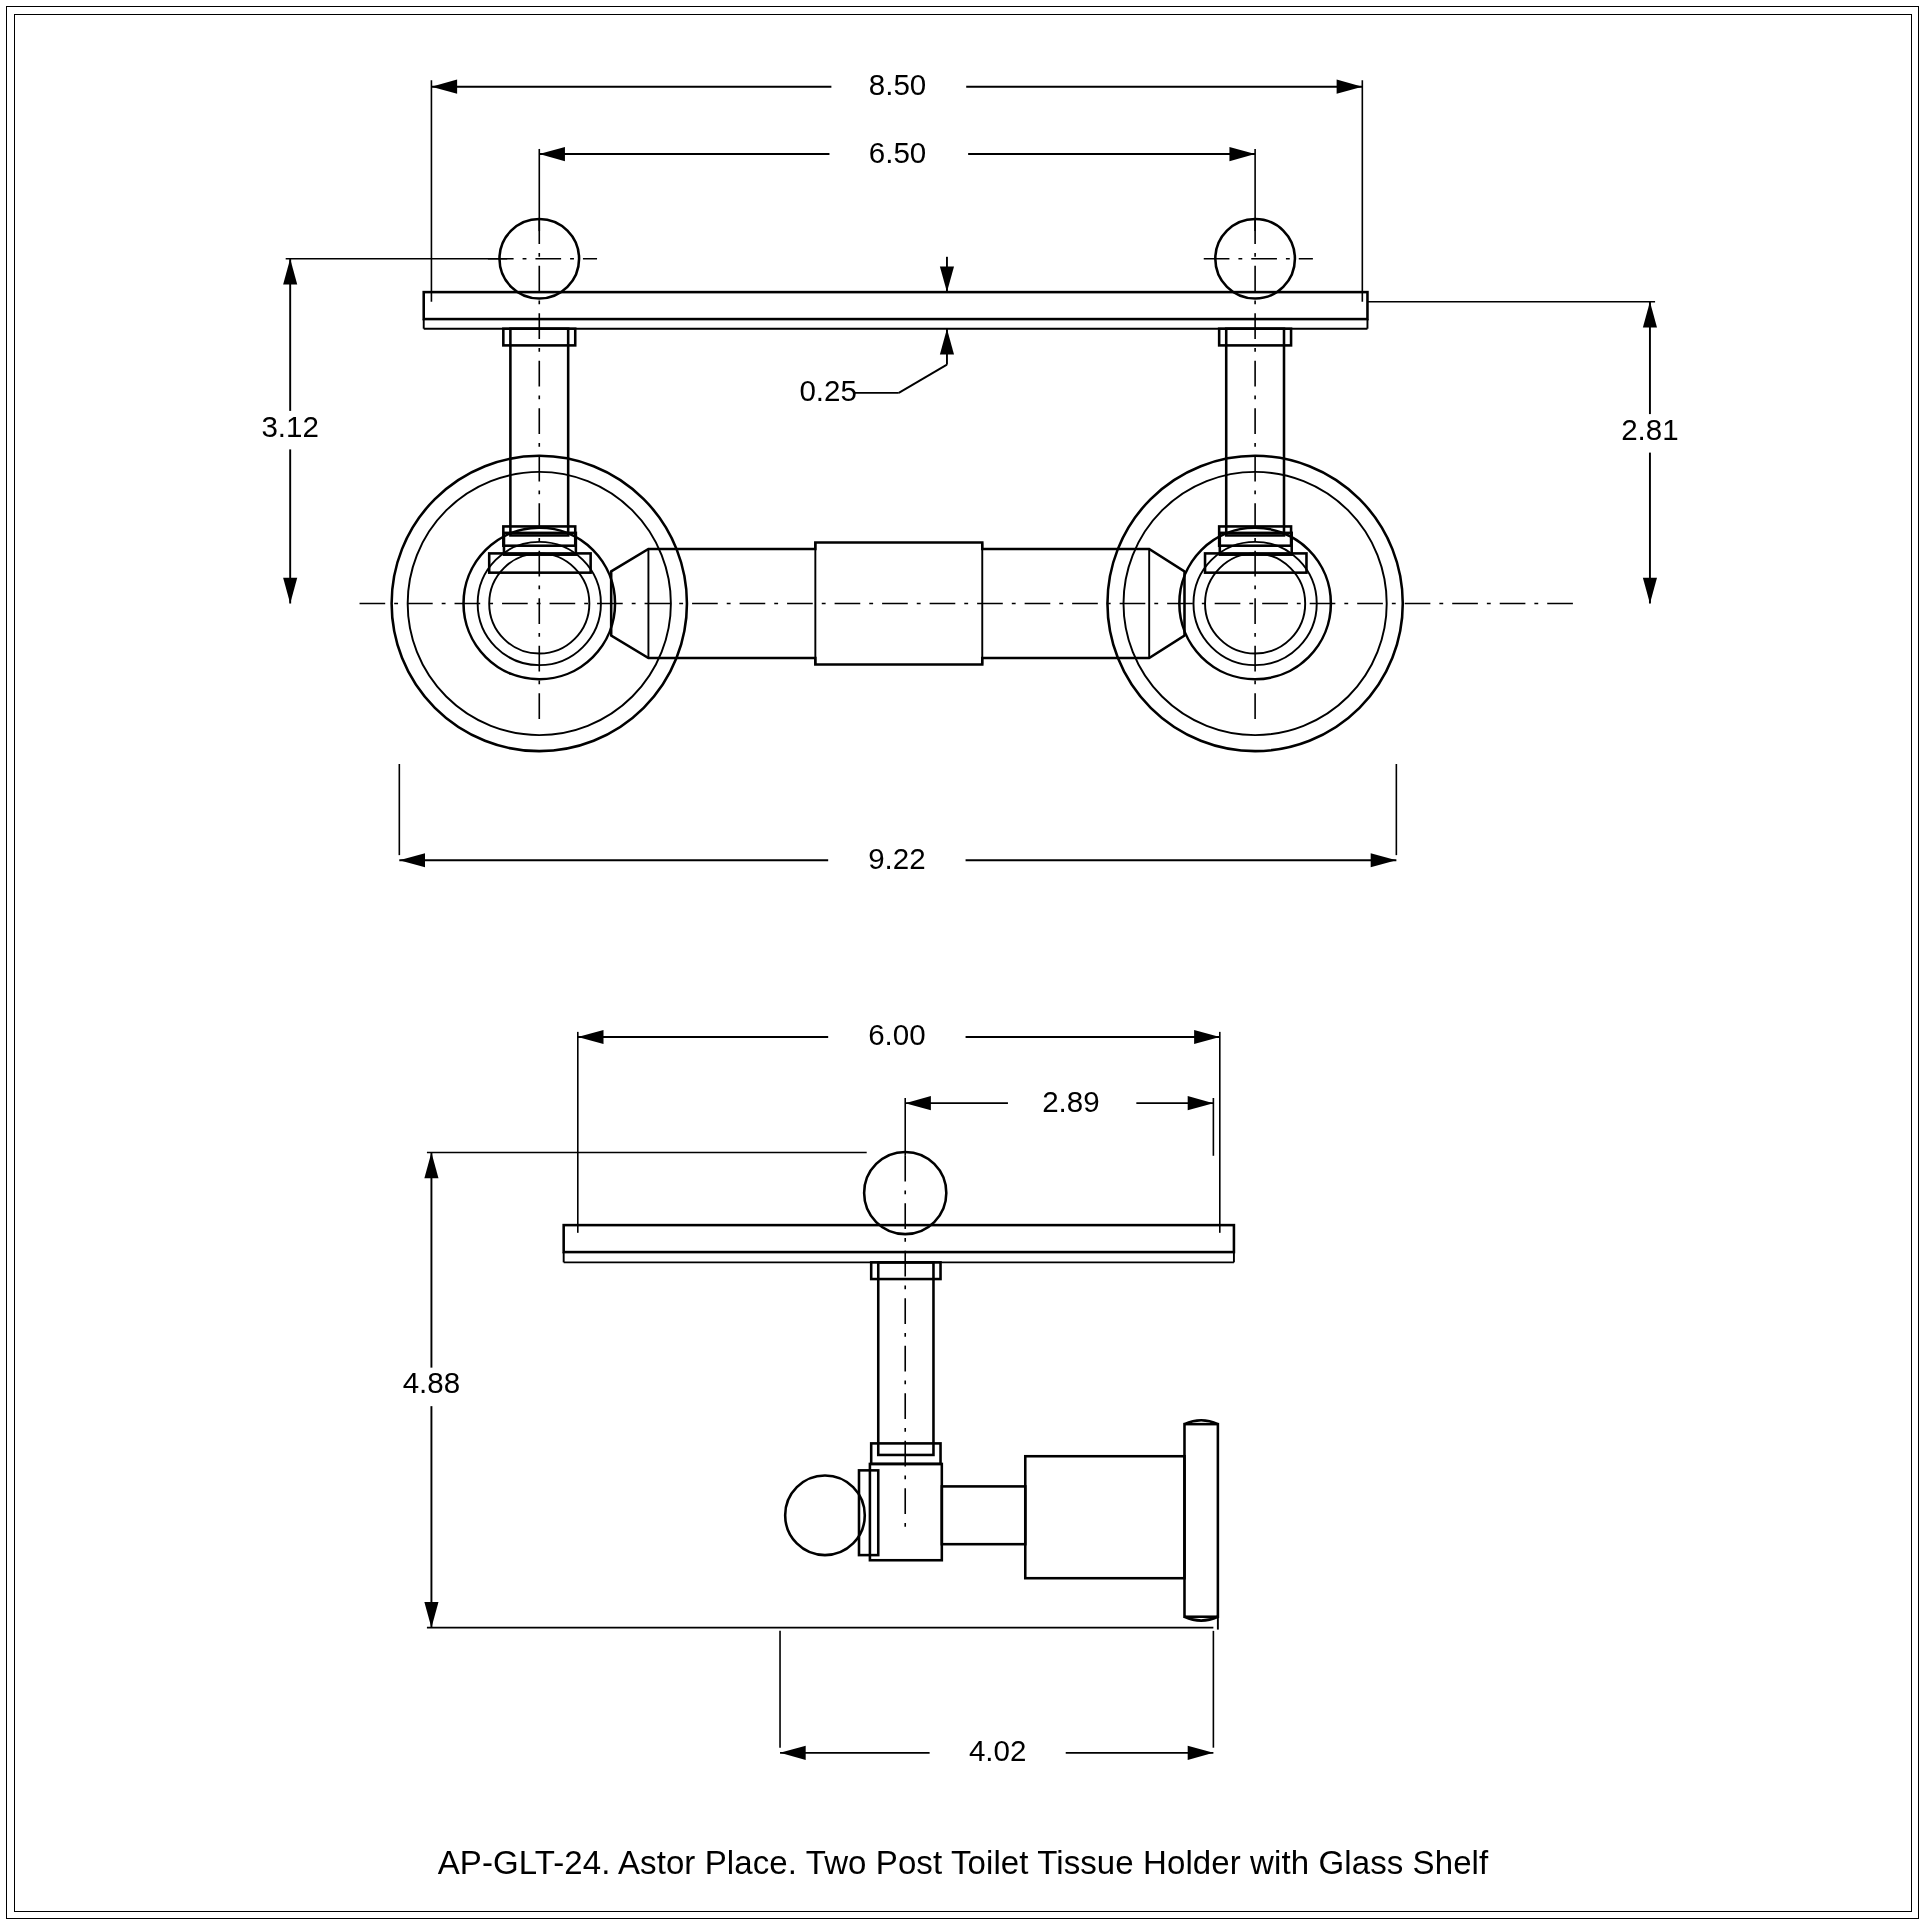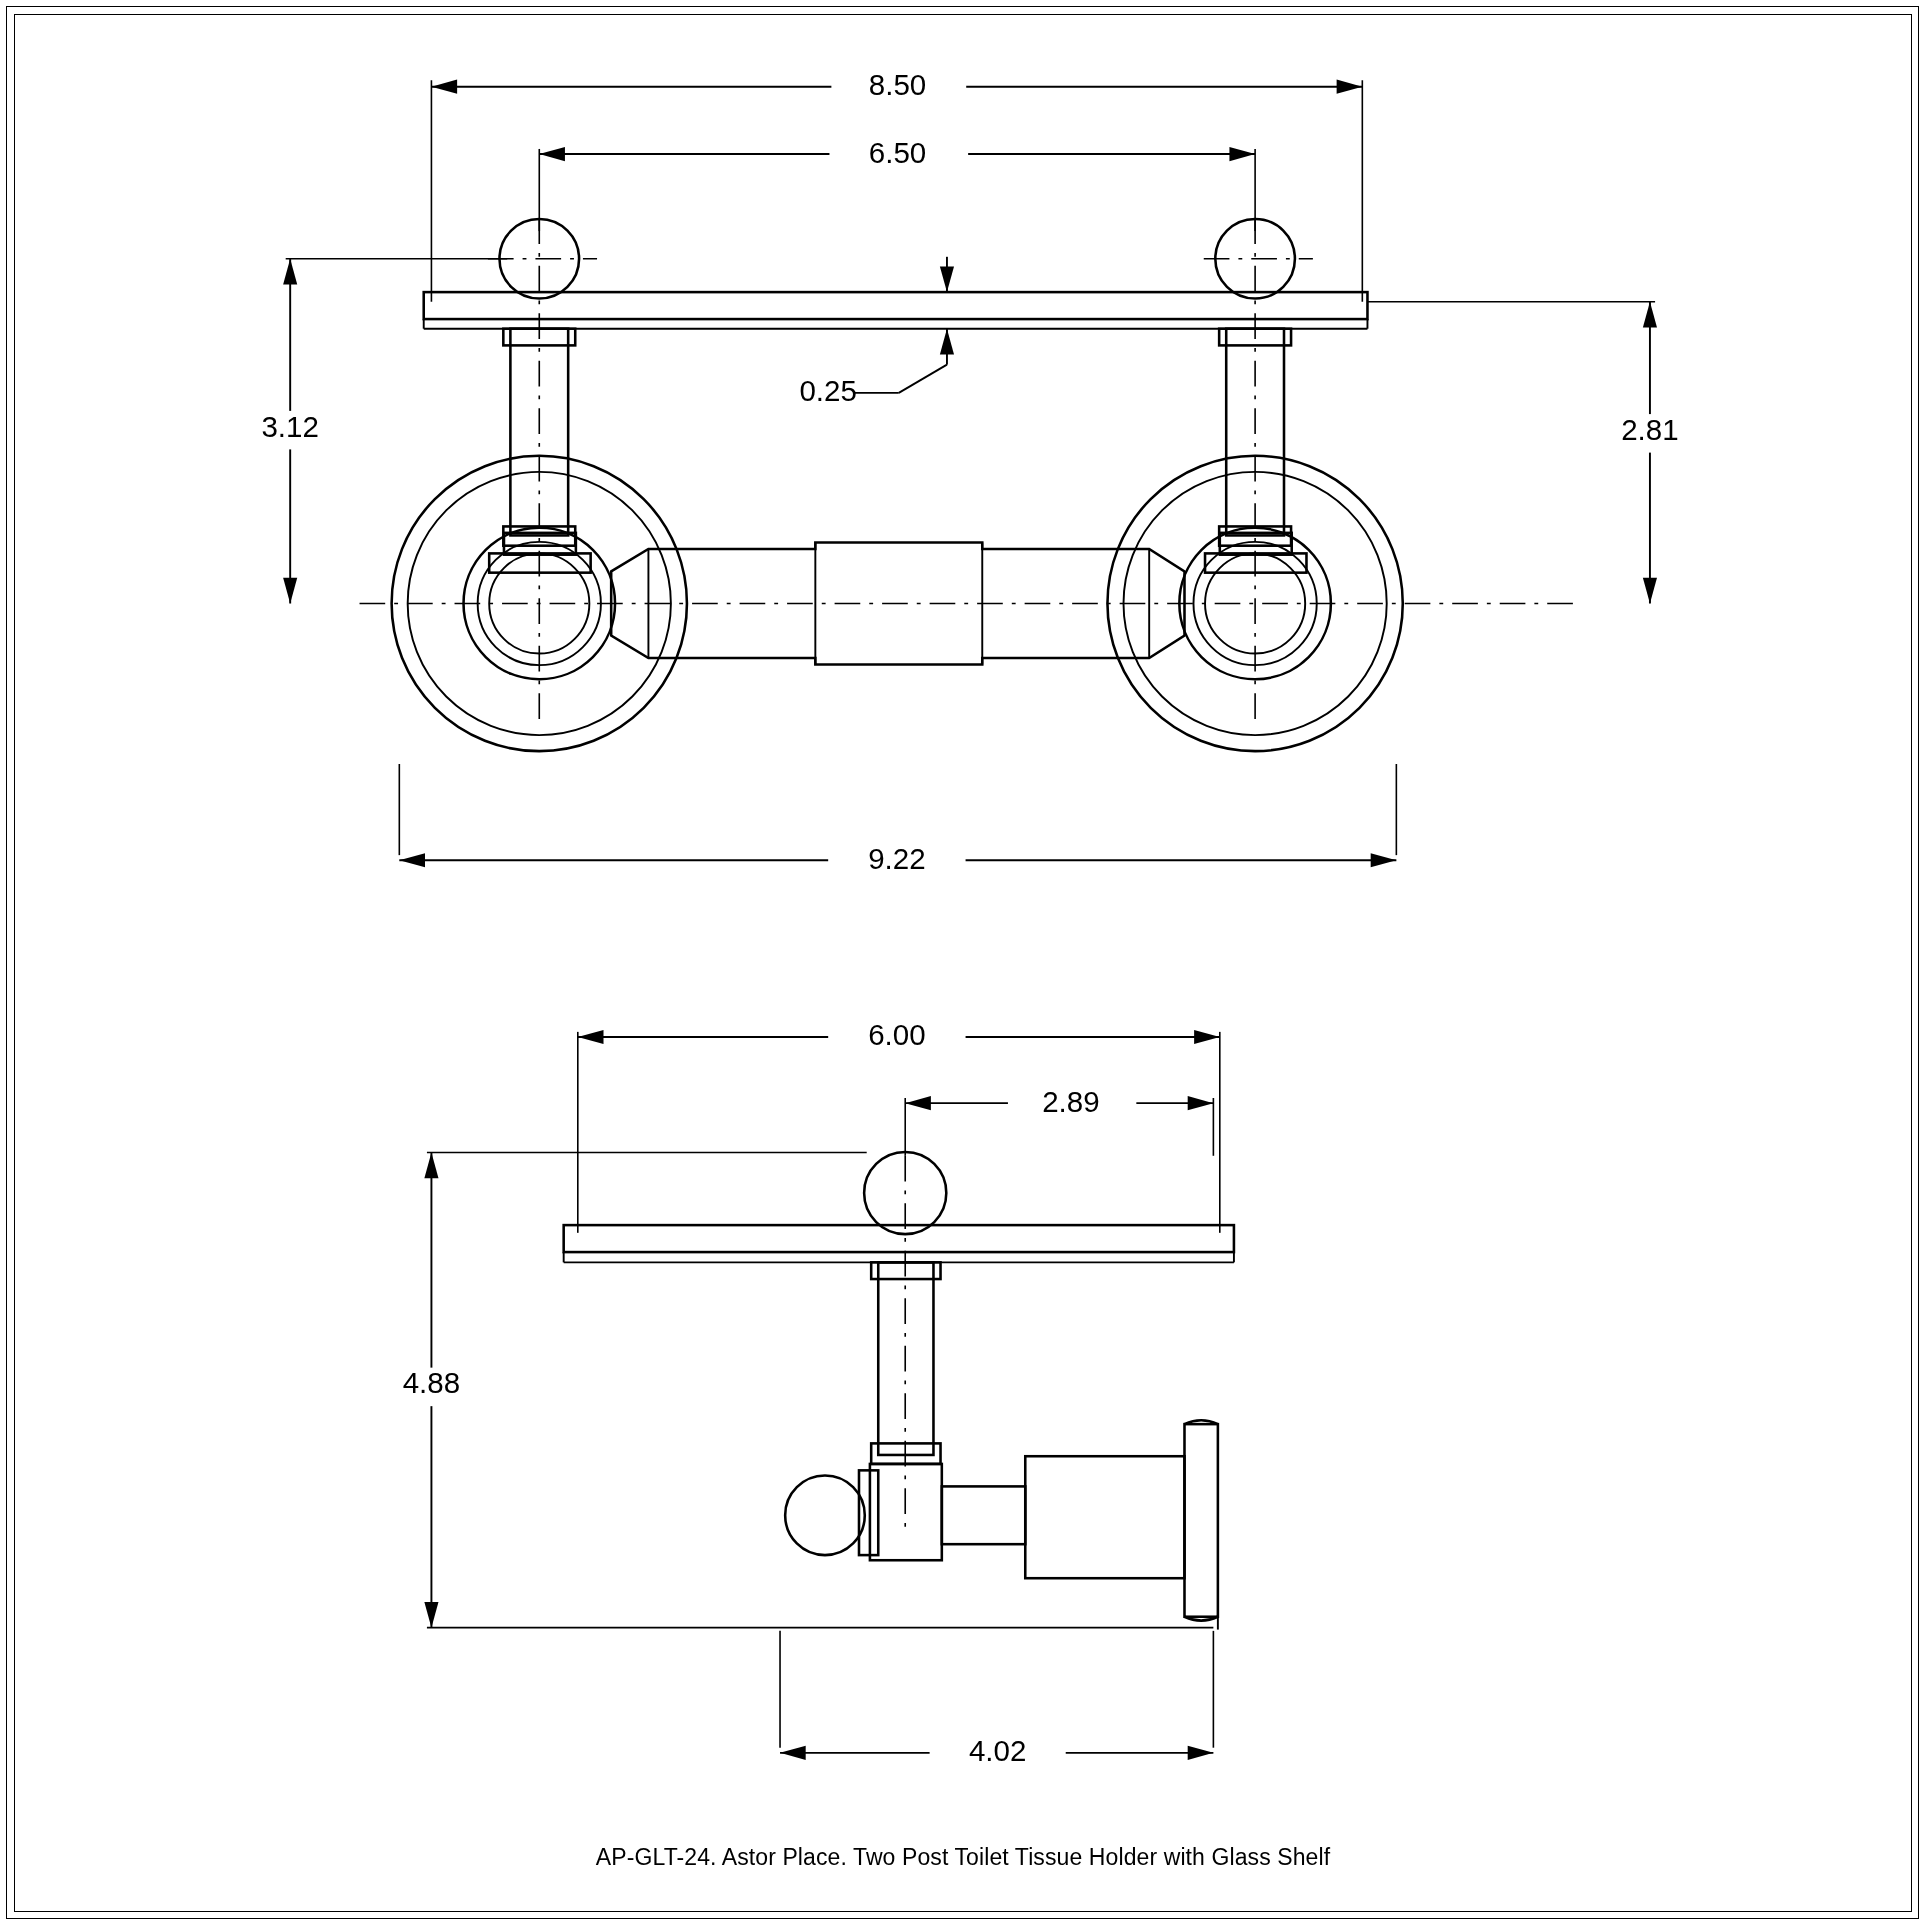--- a/index.html
+++ b/index.html
@@ -8,21 +8,21 @@
   .border-outer{position:absolute;left:6.4px;top:6.4px;width:1913px;height:1913px;border:1.9px solid #000;box-sizing:border-box;}
   .border-inner{position:absolute;left:14px;top:14px;width:1898px;height:1898px;border:1.3px solid #000;box-sizing:border-box;}
 
   svg{position:absolute;left:0;top:0;}
   .ln{stroke:#000;fill:none;}
   .thin{stroke-width:3;}
   .med{stroke-width:4;}
   .ctr{stroke:#000;stroke-width:2.5;fill:none;stroke-dasharray:40 14 6 14;}
   .ext{stroke:#000;stroke-width:2.5;fill:none;}
   .dimtxt{font-family:"Liberation Sans",sans-serif;font-size:46px;fill:#000;text-anchor:middle;dominant-baseline:middle;}
-  .caption{position:absolute;width:100%;text-align:center;font-size:23px;letter-spacing:0.1px;}
+  .caption{position:absolute;width:100%;text-align:center;font-size:33px;letter-spacing:0.1px;}
 </style>
 </head>
 <body>
 
 <div id="sheet">
   <div class="border-outer"></div>
   <div class="border-inner"></div>
 
   <svg width="1926" height="963" viewBox="0 0 3000 1500">
 

